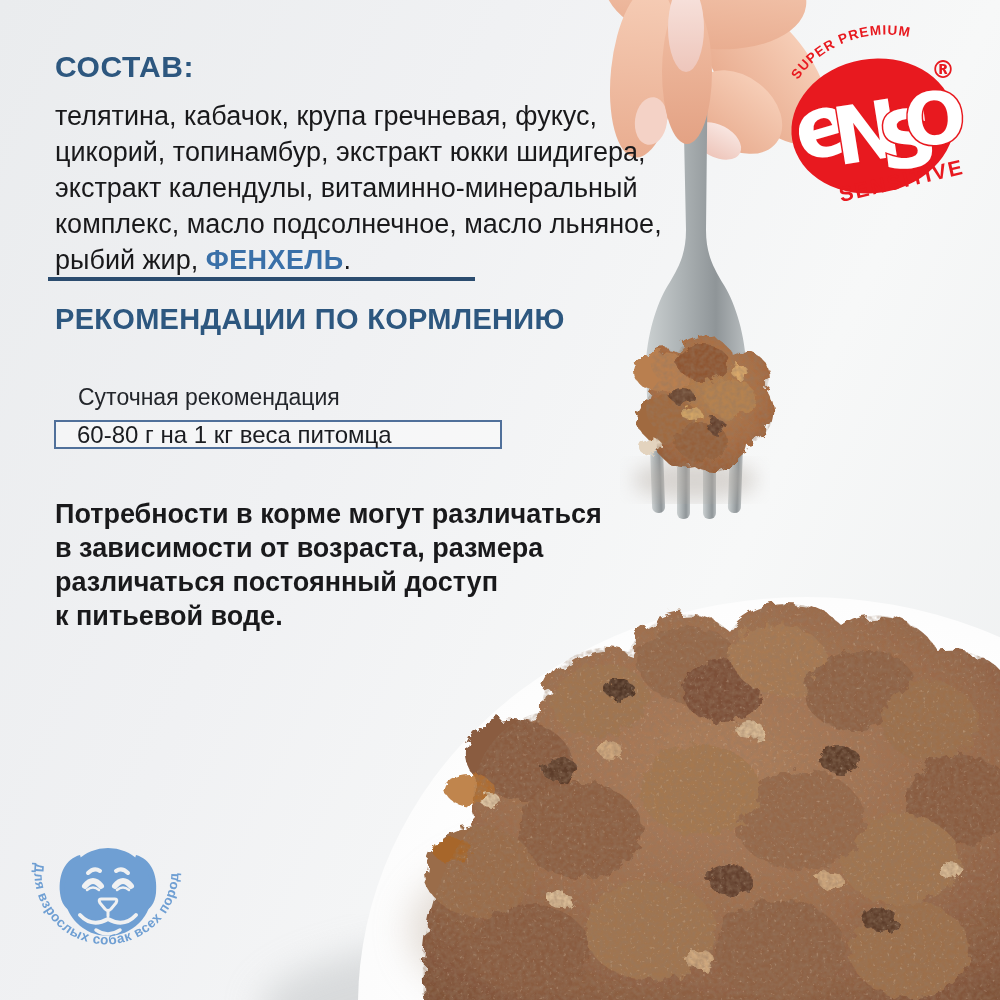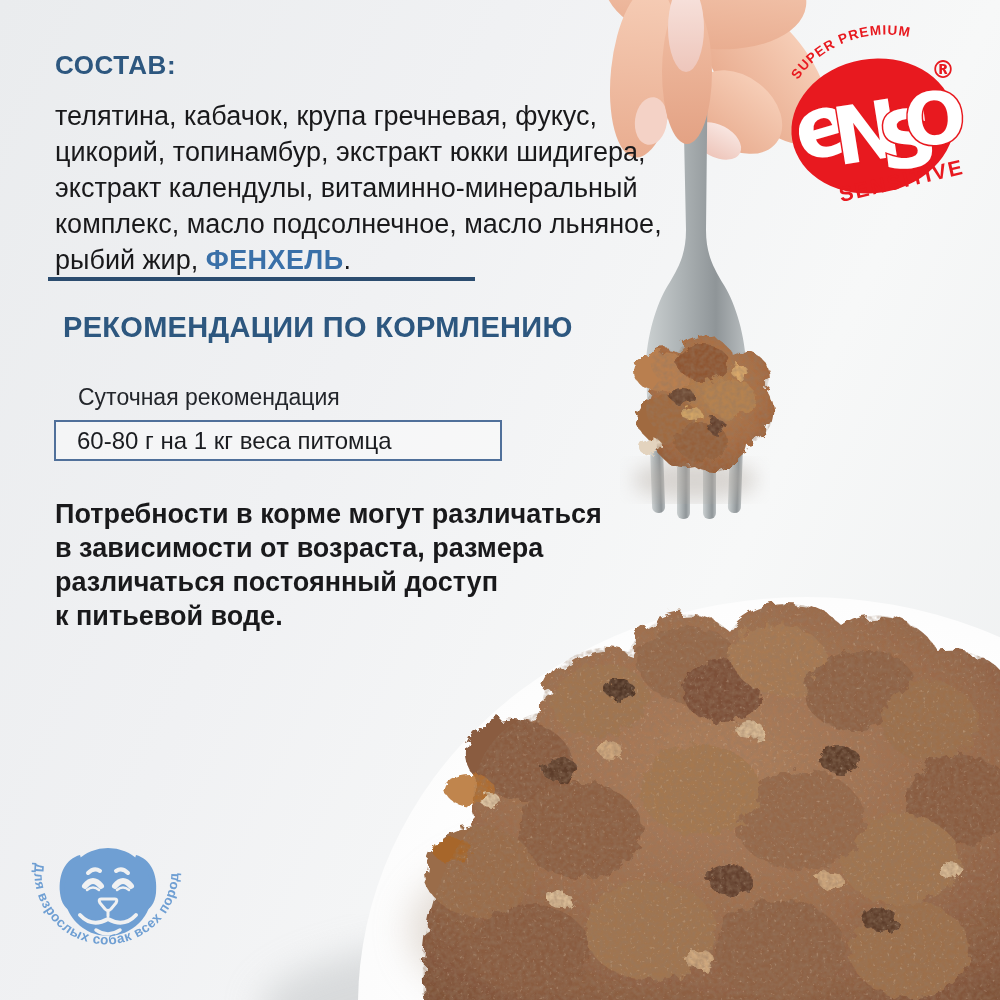--- a/index.html
+++ b/index.html
@@ -5,28 +5,28 @@
   html,body{margin:0;padding:0;background:#dfe1e3;}
   .page{
     position:relative;width:1000px;height:1000px;overflow:hidden;
     background:linear-gradient(115deg,#eaecee 0%,#f0f1f3 35%,#f7f8f8 68%,#edeff0 100%);
     font-family:"Liberation Sans",sans-serif;
   }
   .abs{position:absolute;}
   .photo-layer{left:0;top:0;z-index:0;}
   .text-layer{z-index:2;}
   .heading{color:#2d577f;font-weight:bold;}
-  .composition-heading{left:55px;top:50px;font-size:26px;letter-spacing:.6px;}
+  .composition-heading{left:55px;top:50px;font-size:30px;letter-spacing:.6px;}
   .ingredients{left:55px;top:98px;font-size:27px;line-height:36px;color:#19191b;}
   .hl{color:#3a70a8;font-weight:bold;letter-spacing:.4px;}
   .divider{left:48px;top:277px;width:427px;height:4px;background:#2b4c6f;}
   .feeding-heading{left:55px;top:303px;font-size:29px;letter-spacing:.3px;}
   .daily-label{left:78px;top:384px;font-size:23px;color:#23262b;}
   .daily-box{
-    left:54px;top:420px;width:448px;height:41px;border:2px solid #50709a;
+    left:54px;top:420px;width:448px;height:29px;border:2px solid #50709a;
     display:flex;align-items:center;padding-left:21px;box-sizing:border-box;
     background:rgba(252,253,253,.45);
   }
   .daily-value{font-size:24px;color:#1b1d21;}
   .note{left:55px;top:497px;font-size:27px;line-height:34px;color:#19191b;font-weight:bold;}
   .logo-svg{left:768px;top:16px;z-index:3;}
   .badge-svg{left:16px;top:833px;z-index:3;}
   .logo-sp{font-family:"Liberation Sans",sans-serif;font-size:13.5px;font-weight:bold;letter-spacing:1px;fill:#e8191f;}
   .logo-letter{font-family:"DejaVu Sans",sans-serif;font-weight:bold;fill:#ffffff;stroke:#e8191f;stroke-width:3px;paint-order:stroke;}
   .logo-reg{font-family:"DejaVu Sans",sans-serif;font-size:24px;font-weight:bold;fill:#e8191f;}
@@ -237,21 +237,21 @@
     <div>экстракт календулы, витаминно-минеральный</div>
     <div>комплекс, масло подсолнечное, масло льняное,</div>
     <div>
       <span>рыбий жир, </span>
       <span class="hl">ФЕНХЕЛЬ</span><span>.</span>
     </div>
   </div>
 
   <div class="abs text-layer divider"></div>
 
-  <h2 class="abs text-layer heading feeding-heading" style="margin:8px">РЕКОМЕНДАЦИИ ПО КОРМЛЕНИЮ</h2>
+  <h2 class="abs text-layer heading feeding-heading" style="margin:0">РЕКОМЕНДАЦИИ ПО КОРМЛЕНИЮ</h2>
 
   <div class="abs text-layer daily-label">Суточная рекомендация</div>
 
   <div class="abs text-layer daily-box">
     <span class="daily-value">60-80 г на 1 кг веса питомца</span>
   </div>
 
   <div class="abs text-layer note">
     <div>Потребности в корме могут различаться</div>
     <div>в зависимости от возраста, размера</div>

